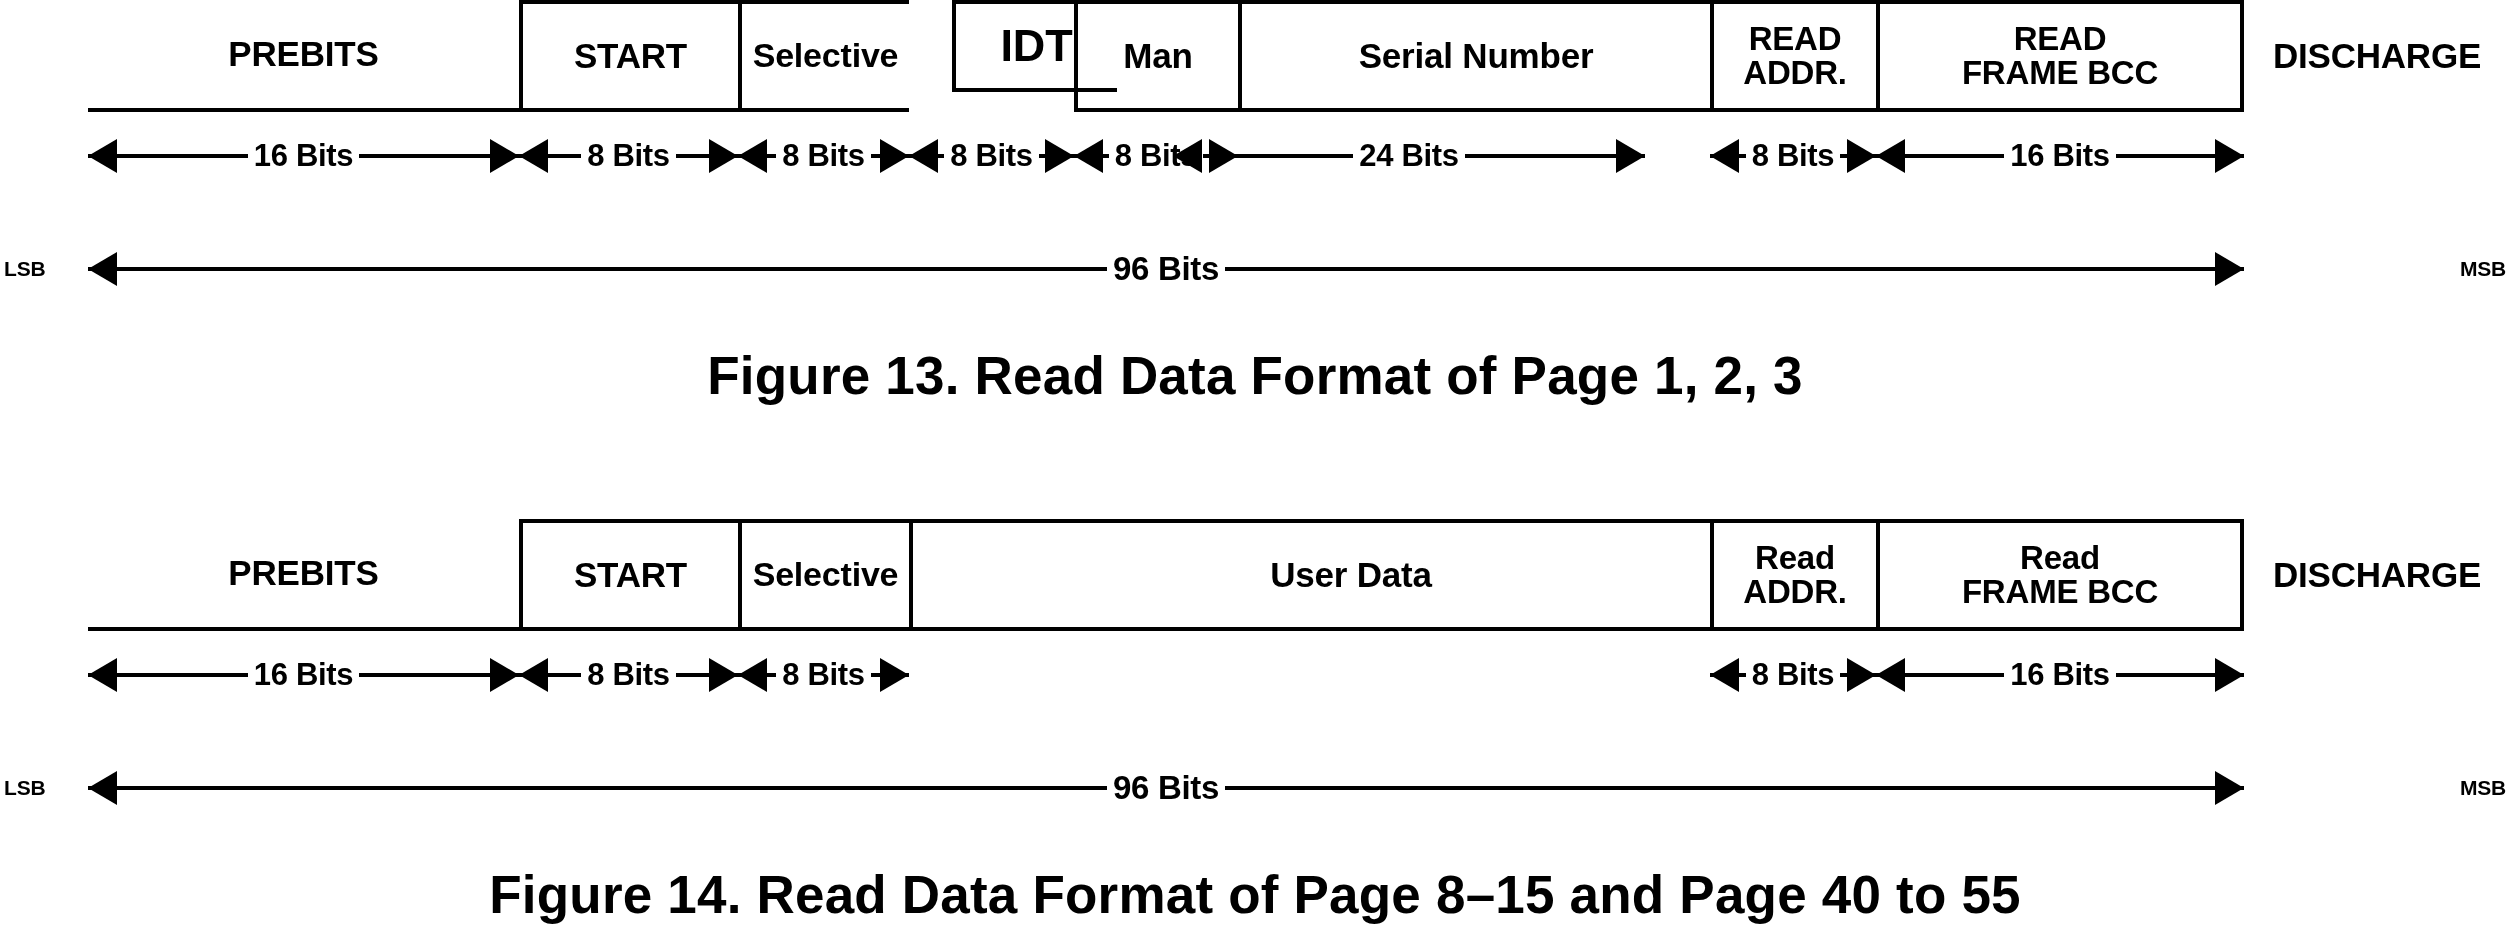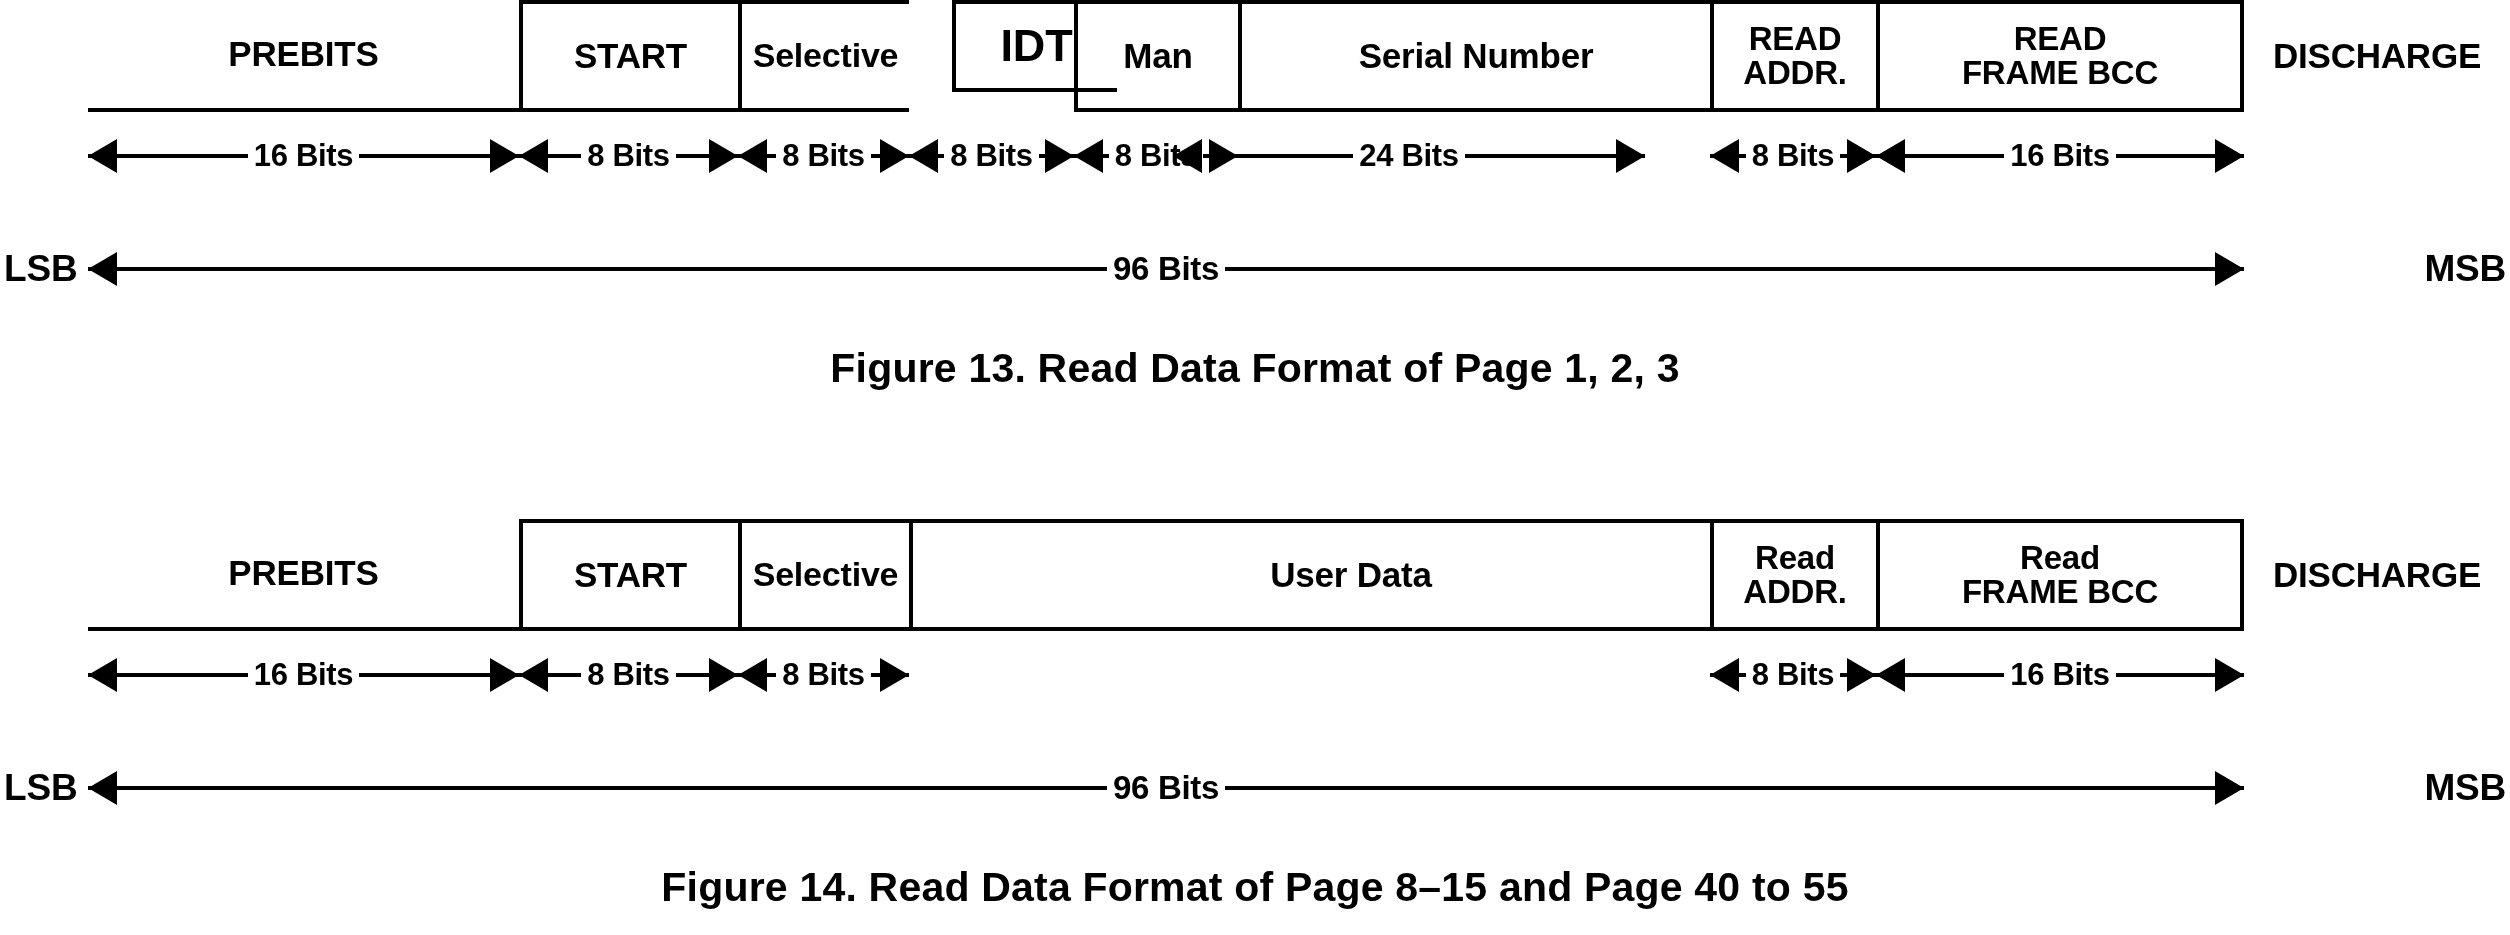--- a/index.html
+++ b/index.html
@@ -135,34 +135,34 @@
     width: 2510px;
     height: 58px;
   }
   .endlabel {
     position: absolute;
     top: 0;
     height: 58px;
     display: flex;
     align-items: center;
     font-weight: bold;
-    font-size: 37px;
+    font-size: 21px;
     letter-spacing: -0.2px;
   }
   .endlabel.lsb { left: 4px; }
   .endlabel.msb { right: 4px; }
 
   
   .caption {
     position: absolute;
     left: 0;
     width: 2510px;
     text-align: center;
     font-weight: bold;
-    font-size: 41px;
+    font-size: 53px;
     letter-spacing: 0.2px;
     white-space: nowrap;
   }
 </style>
 </head>
 <body>
 
 <div class="page">
 
   <div class="figure" style="top:0px;">

